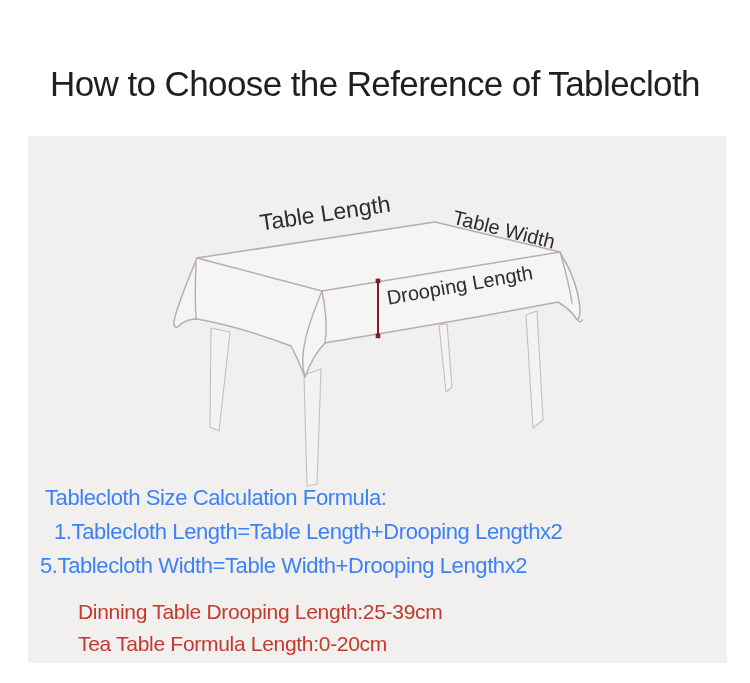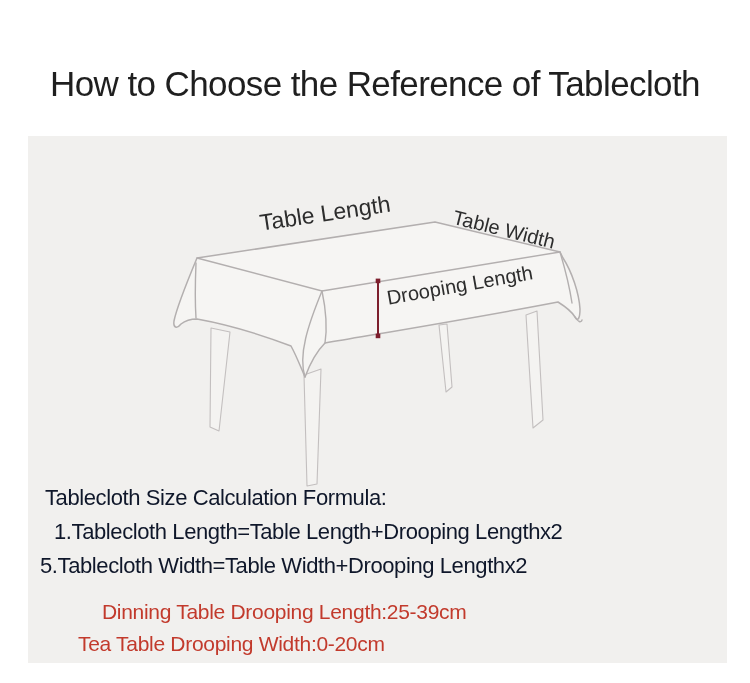--- a/index.html
+++ b/index.html
@@ -51,37 +51,37 @@
   }
   .lbl-droop{
     left:385px;top:287px;
     font-size:20px;
     transform:rotate(-10deg);
     transform-origin:left top;
   }
   .f-text{
     position:absolute;
     margin:0;
-    color:#0f172a;
+    color:#3b82f6;
     font-size:22px;
     letter-spacing:-0.4px;
     white-space:nowrap;
   }
   .f-head{left:45px;top:485px;}
   .f1{left:42px;top:519px;margin-left:12px;}
   .f2{left:40px;top:553px;}
   .note{
     position:absolute;
     margin:0;
     color:#c23a2c;
     font-size:21px;
     letter-spacing:-0.3px;
     white-space:nowrap;
   }
-  .n1{left:78px;top:600px;margin-left:24px;}
+  .n1{left:78px;top:600px;}
   .n2{left:78px;top:632px;}
 </style>
 </head>
 <body>
 
 <div class="page">
 
   <h1 class="title">How to Choose the Reference of Tablecloth</h1>
 
   <div class="panel"></div>
@@ -127,15 +127,15 @@
 
   <p class="lbl lbl-length">Table Length</p>
   <p class="lbl lbl-width">Table Width</p>
   <p class="lbl lbl-droop">Drooping Length</p>
 
   <p class="f-text f-head">Tablecloth Size Calculation Formula:</p>
   <p class="f-text f1">1.Tablecloth Length=Table Length+Drooping Lengthx2</p>
   <p class="f-text f2">5.Tablecloth Width=Table Width+Drooping Lengthx2</p>
 
   <p class="note n1">Dinning Table Drooping Length:25-39cm</p>
-  <p class="note n2">Tea Table Drooping Width:0-20cm</p>
+  <p class="note n2">Tea Table Formula Length:0-20cm</p>
 
 </div>
 
 </body></html>

